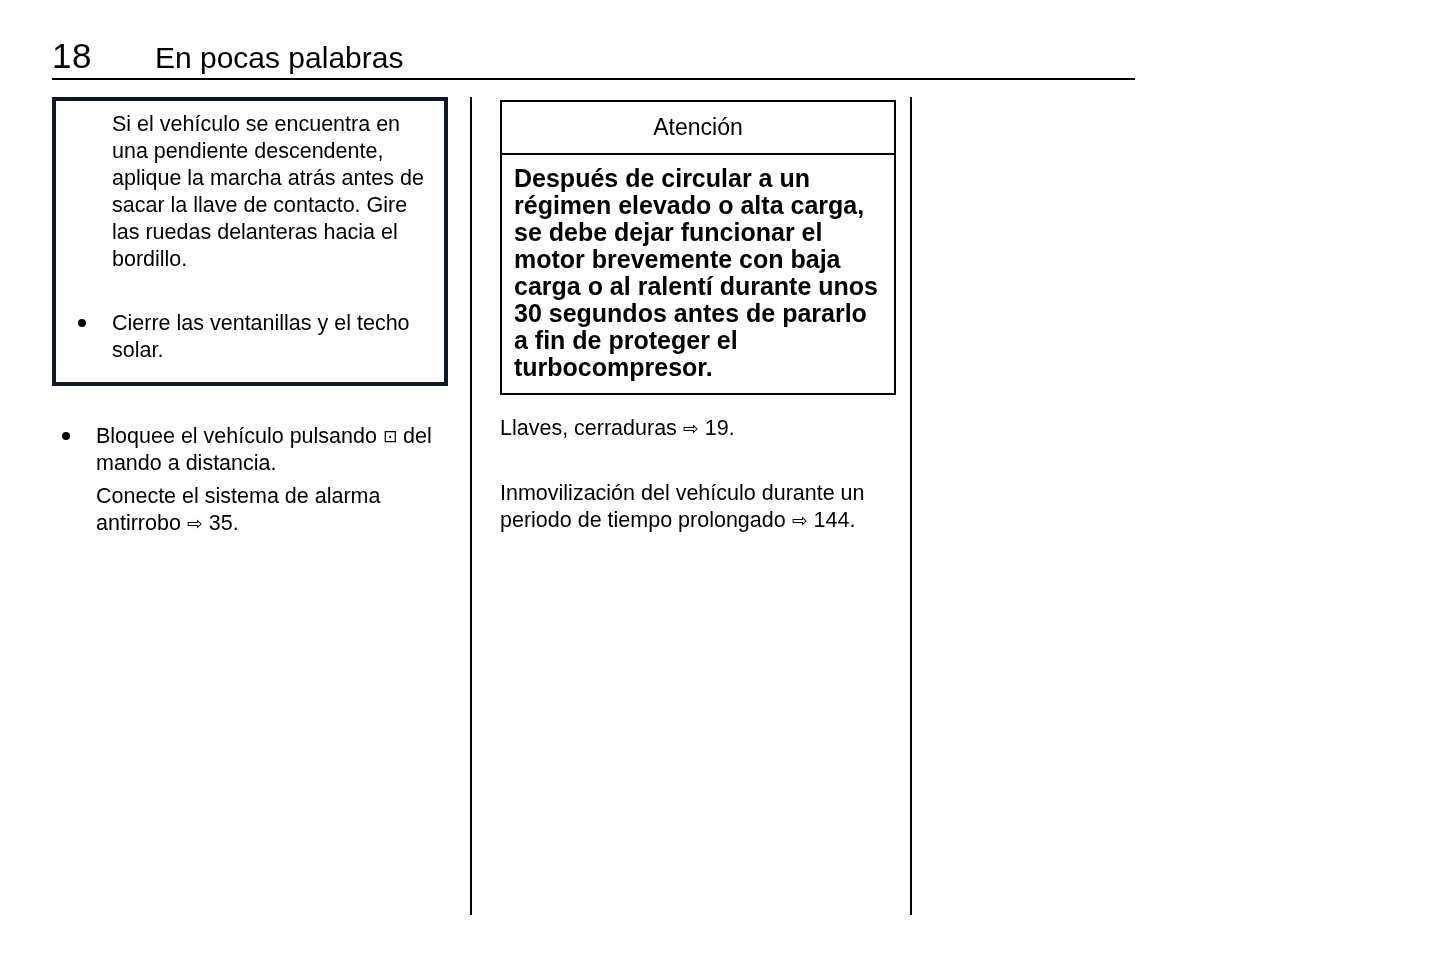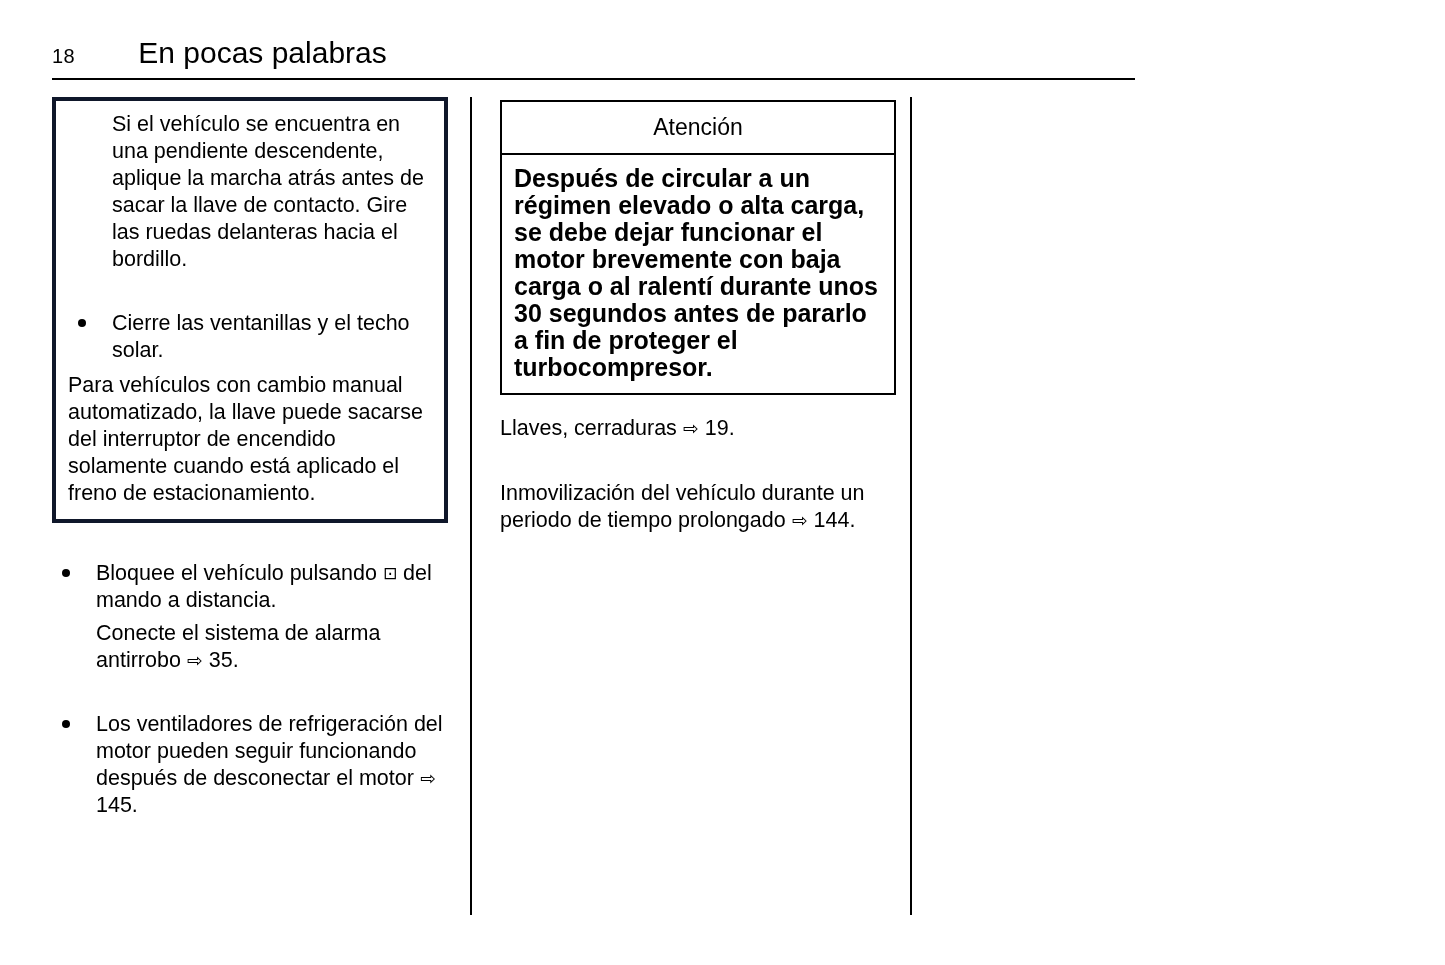--- a/index.html
+++ b/index.html
@@ -26,21 +26,21 @@
   
   .page-header {
     position: absolute;
     left: 52px;
     top: 36px;
     width: 1080px;
     display: flex;
     align-items: baseline;
   }
   .page-number {
-    font-size: 20px;
+    font-size: 35px;
     letter-spacing: 0.5px;
     margin-right: 63px;
   }
   .chapter-title {
     font-size: 30px;
   }
   .header-rule {
     position: absolute;
     left: 52px;
     top: 78px;
@@ -177,35 +177,30 @@
   <div class="col1">
 
     <div class="note-box">
       <div class="body-text indent-para">Si el vehículo se encuentra en una pendiente descendente, aplique la marcha atrás antes de sacar la llave de contacto. Gire las ruedas delanteras hacia el bordillo.</div>
       <ul class="bullets">
         <li>
           <span class="dot"></span>
           <span>Cierre las ventanillas y el techo solar.</span>
         </li>
       </ul>
-      <div class="plain-para">Para vehículos con cambio manual automatizado, la llave puede sacarse del interruptor de encendido solamente cuando está aplicado el freno de estacionamiento.</div>
     </div>
 
     <ul class="bullets after-box">
       <li>
         <span class="dot"></span>
         <span>Bloquee el vehículo pulsando </span><span class="lock-glyph">⊡</span><span> del mando a distancia.</span>
         <div class="sub-para" style="margin-left:0;">
           <span>Conecte el sistema de alarma antirrobo </span><span class="arrow-glyph">⇨</span><span> 35.</span>
         </div>
       </li>
-      <li>
-        <span class="dot"></span>
-        <span>Los ventiladores de refrigeración del motor pueden seguir funcionando después de desconectar el motor </span><span class="arrow-glyph">⇨</span><span> 145.</span>
-      </li>
     </ul>
 
   </div>
 
   <div class="col2">
 
     <div class="warning-box">
       <div class="warning-title">Atención</div>
       <div class="warning-body">Después de circular a un régimen elevado o alta carga, se debe dejar funcionar el motor brevemente con baja carga o al ralentí durante unos 30 segundos antes de pararlo a fin de proteger el turbocompresor.</div>
     </div>

